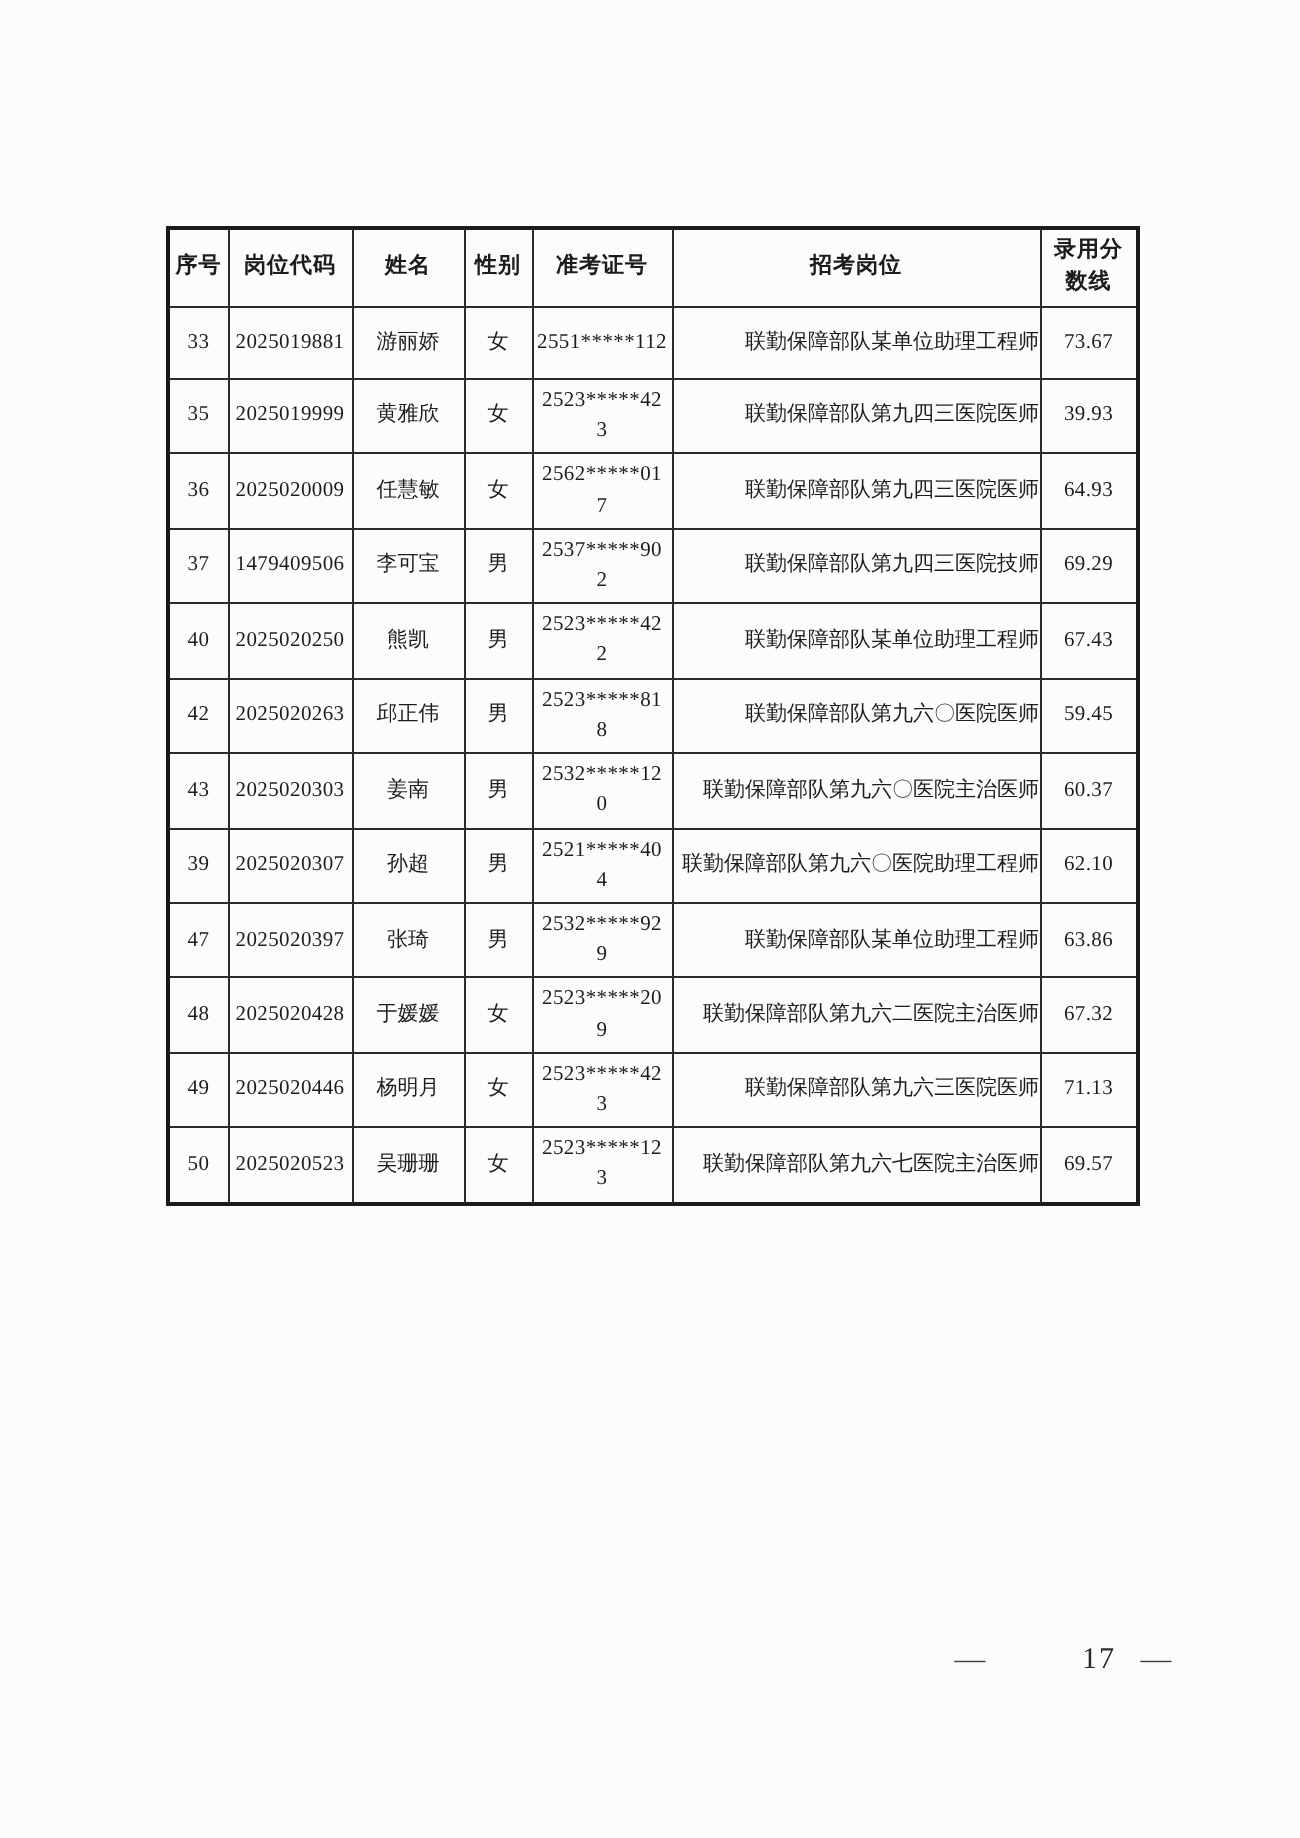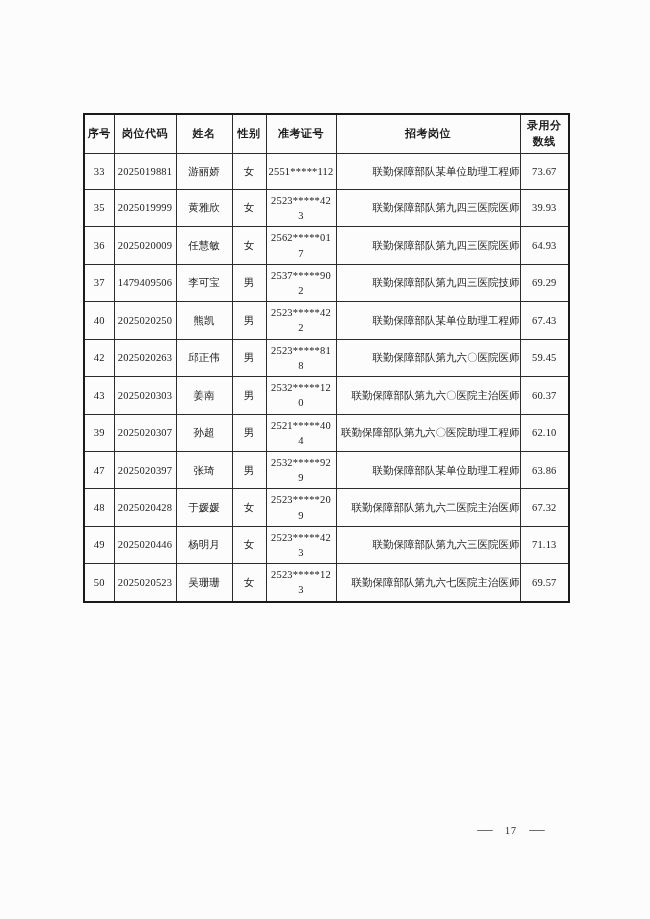--- a/index.html
+++ b/index.html
@@ -68,22 +68,23 @@
     gap: 13px;
     font-size: 14px;
     color: #2b2b2b;
   }
   .page-number .dash {
     font-size: 14px;
     color: #3a3a3a;
     transform: scaleX(1.1);
   }
   .page-number .num {
-    font-size: 10px;
+    font-size: 15px;
     letter-spacing: 1px;
+    margin-left: 36px;
   }
 </style>
 </head>
 <body>
 
 <div class="page">
 
   <table class="score-table">
     <colgroup>
       <col style="width:30px">

